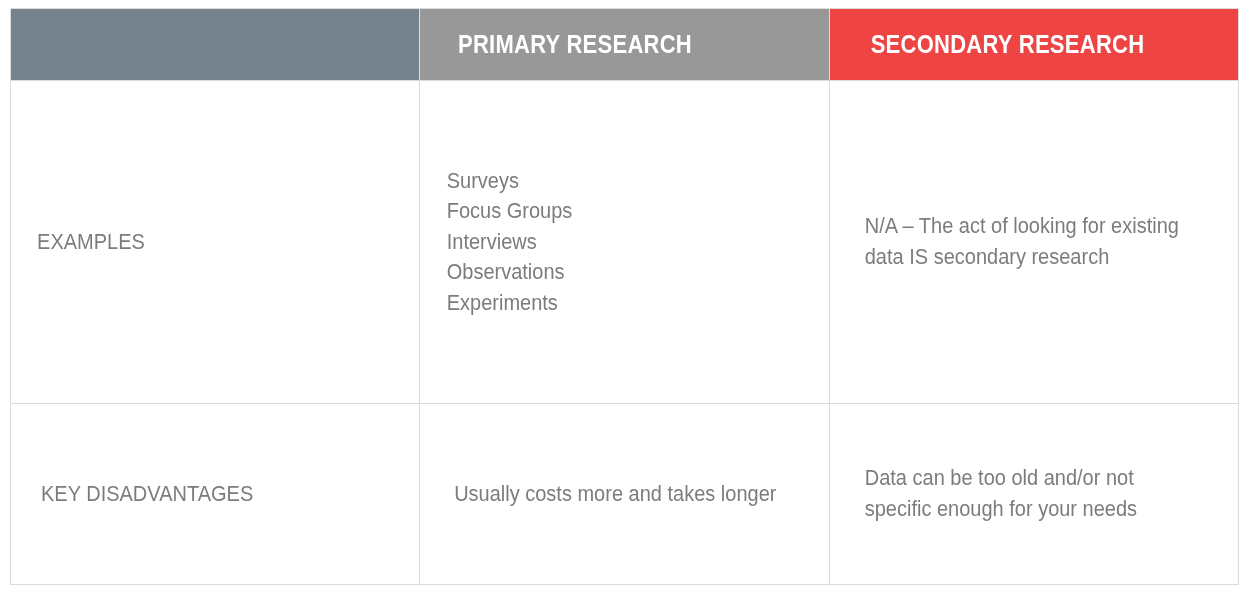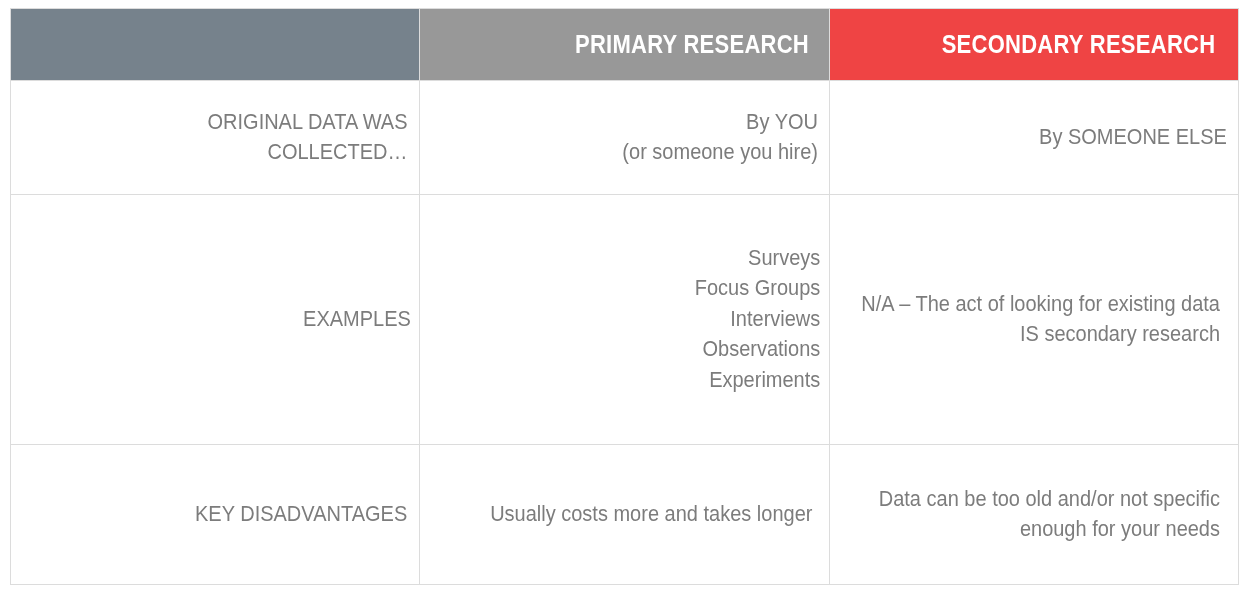--- a/index.html
+++ b/index.html
@@ -28,23 +28,23 @@
     top: 8px;
     width: 1228px;
     height: 577px;
     border-collapse: collapse;
     table-layout: fixed;
   }
 
   table.compare td,
   table.compare th {
     border: 1px solid #dcdcdc;
-    padding: 4px 4px;
+    padding: 4px 22px;
     vertical-align: middle;
-    text-align: right;
+    text-align: left;
     font-weight: normal;
     box-sizing: border-box;
   }
 
   
   col.c-label  { width: 409px; }
   col.c-primary{ width: 410px; }
   col.c-second { width: 409px; }
 
   
@@ -113,33 +113,20 @@
           <span class="h-text">PRIMARY RESEARCH</span>
         </th>
         <th class="h-secondary">
           <span class="h-text">SECONDARY RESEARCH</span>
         </th>
       </tr>
     </thead>
 
     <tbody>
 
-      <tr class="r-collected">
-        <td class="cell">
-          <span class="cell-text">ORIGINAL DATA WAS
-COLLECTED…</span>
-        </td>
-        <td class="cell">
-          <span class="cell-text">By YOU
-(or someone you hire)</span>
-        </td>
-        <td class="cell">
-          <span class="cell-text">By SOMEONE ELSE</span>
-        </td>
-      </tr>
 
       <tr class="r-examples">
         <td class="cell">
           <span class="cell-text">EXAMPLES</span>
         </td>
         <td class="cell">
           <span class="cell-text">Surveys
 Focus Groups
 Interviews
 Observations

